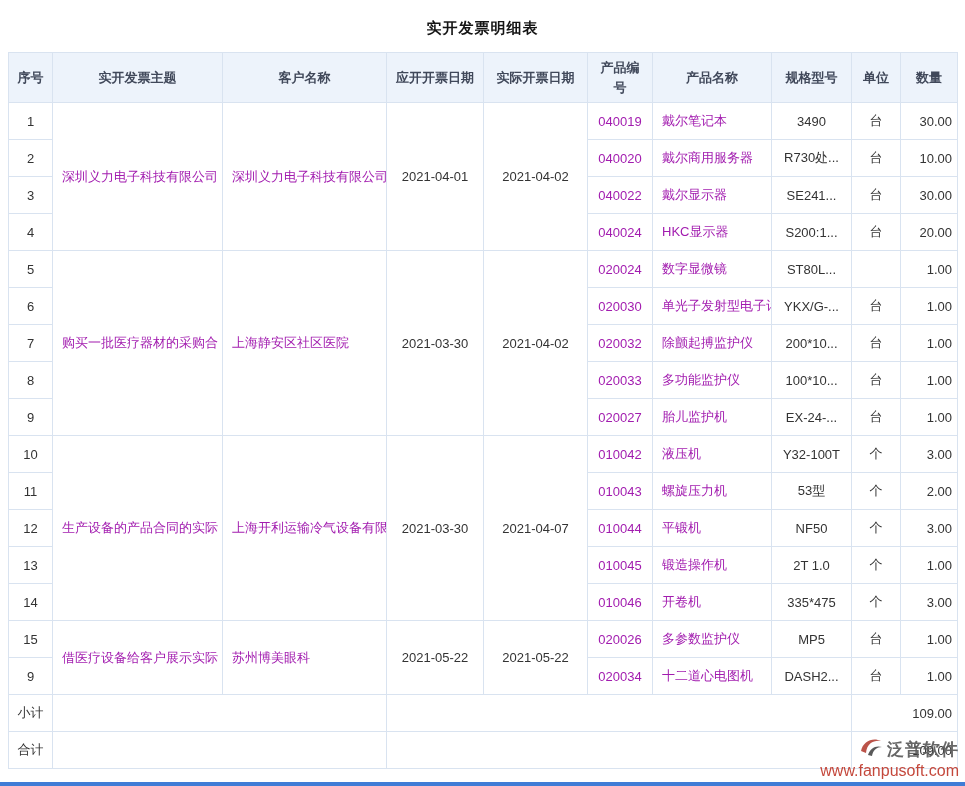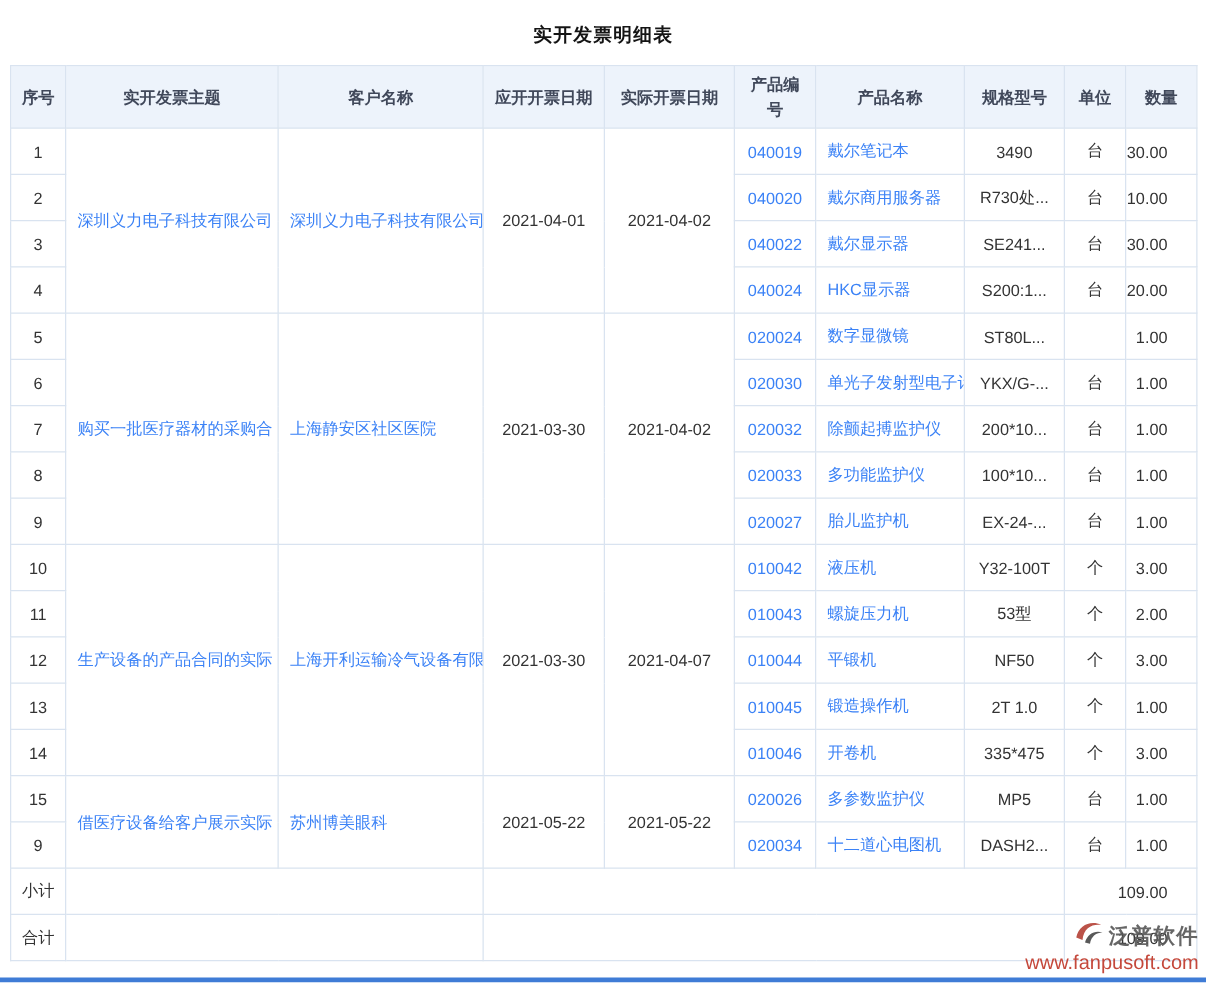--- a/index.html
+++ b/index.html
@@ -6,22 +6,22 @@
   html,body { width:965px; height:786px; }
   body { position:relative; overflow:hidden; background:#ffffff; font-family:"Liberation Sans","DejaVu Sans",sans-serif; color:#333; }
   .page-title { text-align:center; font-size:15px; font-weight:bold; color:#141414; padding:19px 0 14px; letter-spacing:1px; }
   table.invoice { border-collapse:collapse; table-layout:fixed; margin-left:8px; width:949px; }
   .invoice th, .invoice td { border:1px solid #d9e3f0; font-size:13px; overflow:hidden; white-space:nowrap; }
   .invoice thead th { background:#edf3fb; height:50px; font-weight:bold; color:#40485a; text-align:center; padding:12px 4px; }
   .invoice thead th.wrap { white-space:normal; line-height:1.5; padding:0 11px;margin-top:40px; }
   .invoice tbody td { height:37px; background:#fff; }
   .c { text-align:center; }
   .l { text-align:left; padding-left:9px; }
-  .r { text-align:right; padding-right:23px; }
-  .link { color:#3b82f6; cursor:pointer; }
+  .r { text-align:right; padding-right:5px; }
+  .link { color:#a21caf; cursor:pointer; }
   .hscroll { position:absolute; left:0; bottom:0; width:965px; height:4px; background:#3f7cd6; }
   .watermark { position:absolute; right:6px; bottom:6px; text-align:right; pointer-events:none; opacity:.92; }
   .wm-top { display:flex; align-items:center; justify-content:flex-end; gap:4px; }
   .wm-brand { font-size:17px; font-weight:bold; color:#5a5a5a; letter-spacing:1px; }
   .wm-url { font-size:16px; color:#c0392b; margin-top:1px; }
 </style>
 </head>
 <body>
 
 <div class="page-title">实开发票明细表</div>

